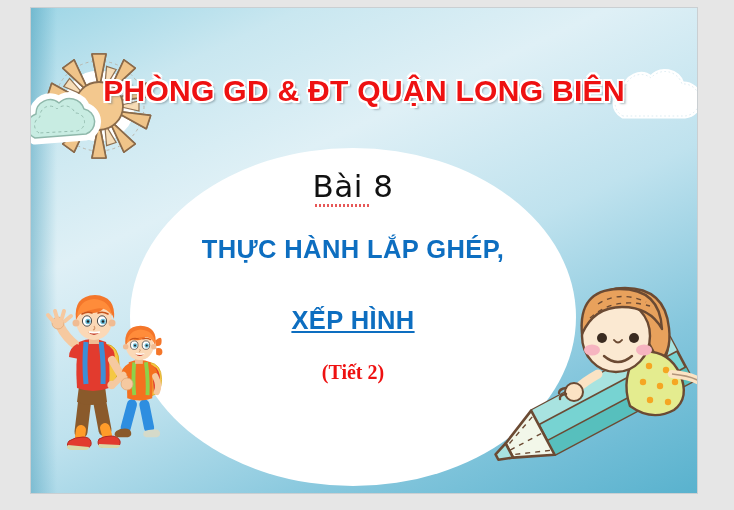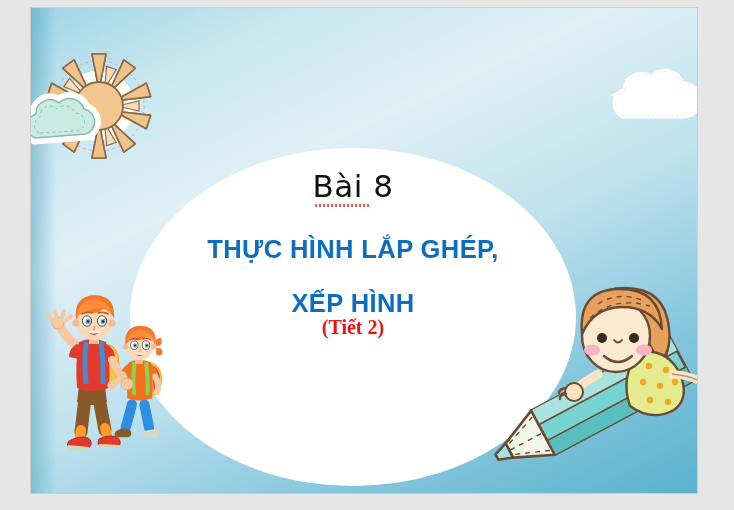--- a/index.html
+++ b/index.html
@@ -75,22 +75,23 @@
   .t-lesson .sq::after{
     content:""; position:absolute; left:2px; right:30%; bottom:-3px; height:3px;
     background: repeating-linear-gradient(90deg,#e23b3b 0 2px, transparent 2px 4px);
     opacity:.85;
   }
   .t-main {
     font-size: 25.5px; font-weight: 700; color: #0d6ec0;
     letter-spacing: .4px; line-height: 1;
   }
   .t-main.l1 { margin-top: 33px; }
-  .t-main.l2 { margin-top: 28px; }
+  .t-main.l2 { margin-top: 45px; text-decoration: underline; }
   .t-sub {
+    margin-top: 28px;
     font-family: "Liberation Serif", serif;
     font-size: 20px; font-weight: 700; color: #ee1111;
   }
 
   
   .sun-wrap { position:absolute; left:-12px; top:38px; width:140px; height:115px; z-index:5; }
   .cloud-tr { position:absolute; left:578px; top:60px; width:110px; height:60px; z-index:5; }
 
   
   .kids { position:absolute; left:8px; top:272px; width:170px; height:185px; z-index:6; }
@@ -222,24 +223,27 @@
         <g fill="#ffffff" stroke="#ffffff" stroke-width="2">
           <path d="M10,30 l-6,-3 l6,-3 l-1,3 z"></path>
           <path d="M86,40 l7,-3 l-6,-3 l1,3 z"></path>
         </g>
         <g fill="none" stroke="#d8e9f0" stroke-width="1" stroke-dasharray="1.6 2.6" opacity=".9">
           <path d="M14,48 a14,14 0 0 1 2,-26 a16,16 0 0 1 26,-12 a18,18 0 0 1 31,6 a15,15 0 0 1 3,32 z"></path>
         </g>
       </svg>
     </div>
 
+    <div class="header">
+      <span class="header-text">PHÒNG GD &amp; ĐT QUẬN LONG BIÊN</span>
+    </div>
 
     <div class="center-block">
       <div class="t-lesson"><span class="sq">Bài 8</span></div>
-      <div class="t-main l1">THỰC HÌNH LẮP GHÉP,</div>
+      <div class="t-main l1">THỰC HÀNH LẮP GHÉP,</div>
       <div class="t-main l2">XẾP HÌNH</div>
       <div class="t-sub">(Tiết 2)</div>
     </div>
 
     <div class="kids">
       <svg viewBox="0 0 170 185" width="170" height="185">
 
         <g>
 
           <path d="M38,66 C30,60 24,52 21,46" stroke="#f6c9a0" stroke-width="9" stroke-linecap="round" fill="none"></path>

